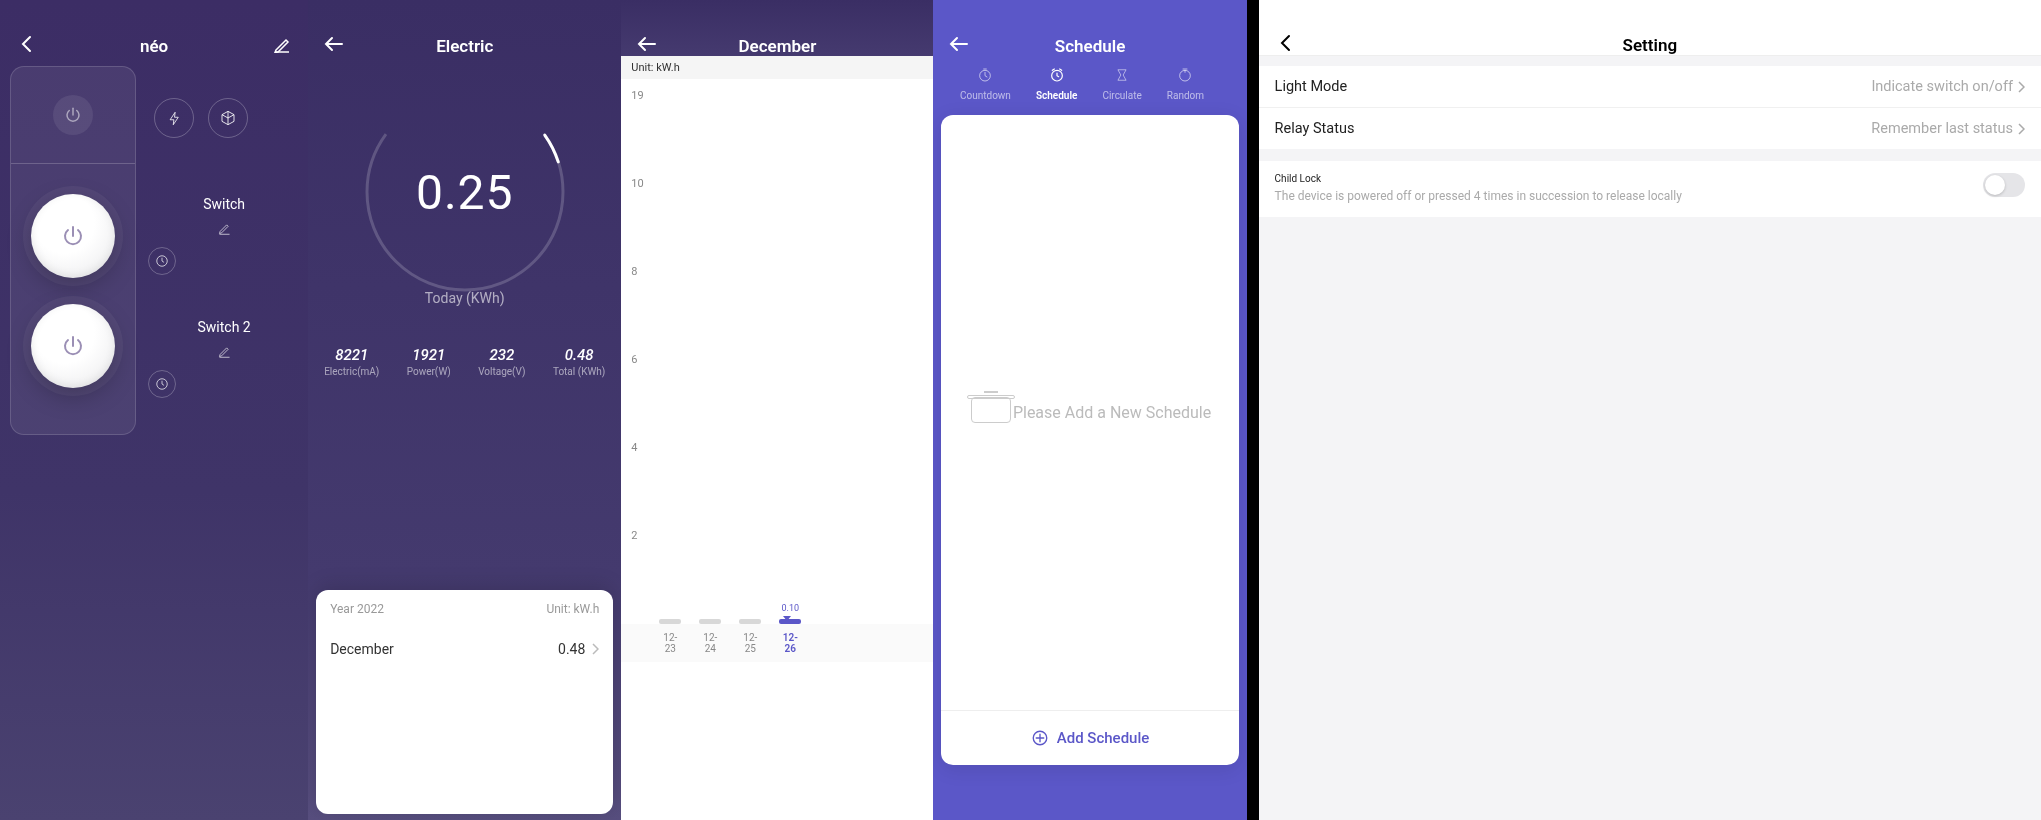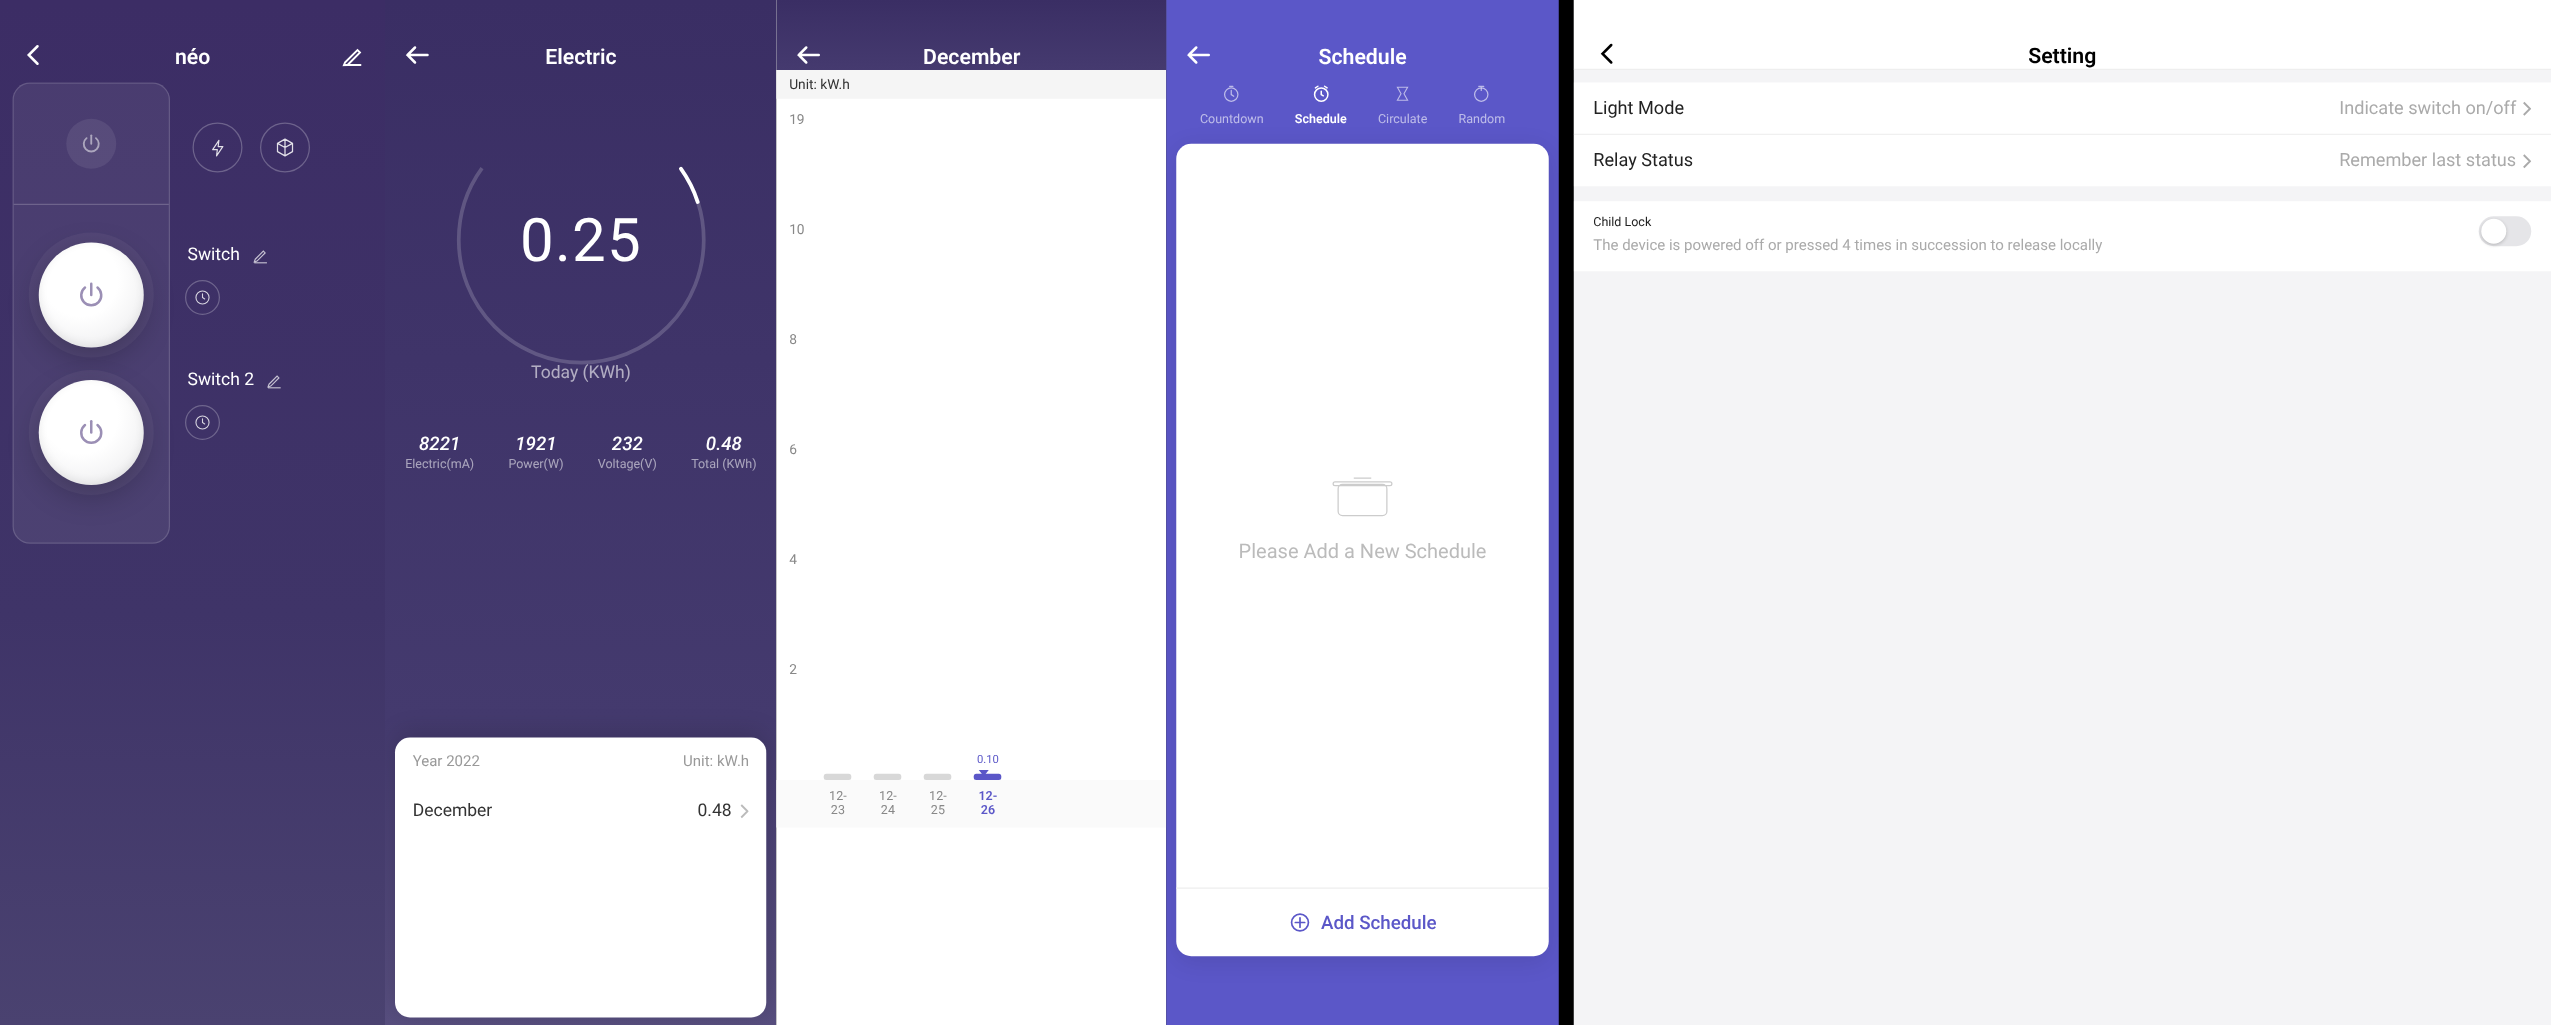--- a/index.html
+++ b/index.html
@@ -35,21 +35,21 @@
   .switch-btn svg { color: #9b8fb5; }
   
   .s1-right { flex: 1; padding-top: 32px; }
   .s1-icons { display: flex; gap: 14px; margin-bottom: 58px; padding-left: 6px; }
   .circ-icon {
     width: 40px; height: 40px; border-radius: 50%;
     border: 1px solid rgba(255,255,255,0.25);
     display: flex; align-items: center; justify-content: center;
     color: rgba(255,255,255,0.85);
   }
-  .switch-row { display: flex; align-items: center; gap: 10px; color: #fff; font-size: 14px; margin-bottom: 12px; padding-left: 2px;}
+  .switch-row { display: flex; align-items: center; gap: 10px; color: #fff; font-size: 14px; margin-bottom: 12px; padding-left: 2px; flex-direction: column;}
   .switch-row .edit { opacity: 0.7; }
   .clock-btn {
     width: 28px; height: 28px; border-radius: 50%;
     border: 1px solid rgba(255,255,255,0.25);
     display: flex; align-items: center; justify-content: center;
     color: rgba(255,255,255,0.8); margin-bottom: 44px;
   }
   
   
   .s2 { width: 315px; background: linear-gradient(180deg, #3a2e64 0%, #443a6e 70%, #574e7e 100%); }
@@ -93,21 +93,21 @@
   .s4 { width: 315px; background: #5b57c8; }
   .tabs { display: flex; justify-content: space-around; padding: 10px 30px 14px 14px; }
   .tab { display: flex; flex-direction: column; align-items: center; gap: 6px; color: rgba(255,255,255,0.6); font-size: 10px; }
   .tab.active { color: #fff; font-weight: 600;}
   .tab-icon { width: 18px; height: 18px; display: flex; align-items: center; justify-content: center; }
   .sched-card {
     background: #fff; border-radius: 12px; margin: 0 8px 10px 8px;
     height: 650px; display: flex; flex-direction: column;
     box-shadow: 0 4px 20px rgba(0,0,0,0.1);
   }
-  .sched-empty { flex: 1; display: flex; flex-direction: column; align-items: center; justify-content: center; color: #bbb; }
+  .sched-empty { flex: 1; display: flex; flex-direction: row; align-items: center; justify-content: center; color: #bbb; }
   .empty-icon { width: 44px; height: 38px; margin-bottom: 18px; position: relative; }
   .empty-box { width: 40px; height: 26px; border: 1.5px solid #ccc; border-radius: 4px; position: absolute; bottom: 0; left: 2px;}
   .empty-lid { width: 48px; height: 4px; border: 1.5px solid #ccc; border-radius: 2px; position: absolute; bottom: 24px; left: -2px; background:#fff;}
   .empty-slot { width: 14px; height: 1.5px; background: #ccc; position: absolute; bottom: 30px; left: 15px;}
   .sched-footer { border-top: 1px solid #eee; padding: 18px; display: flex; align-items: center; justify-content: center; gap: 8px; color: #5b57c8; font-size: 15px; font-weight: 500; }
   
   
   .s5 { width: 787px; background: #f4f4f6; margin-left: 12px; }
   .s5 .header { background: #fff; color: #000; border-bottom: 1px solid #eee; }
   .s5 .header .title { color: #000; font-weight: 600; }

